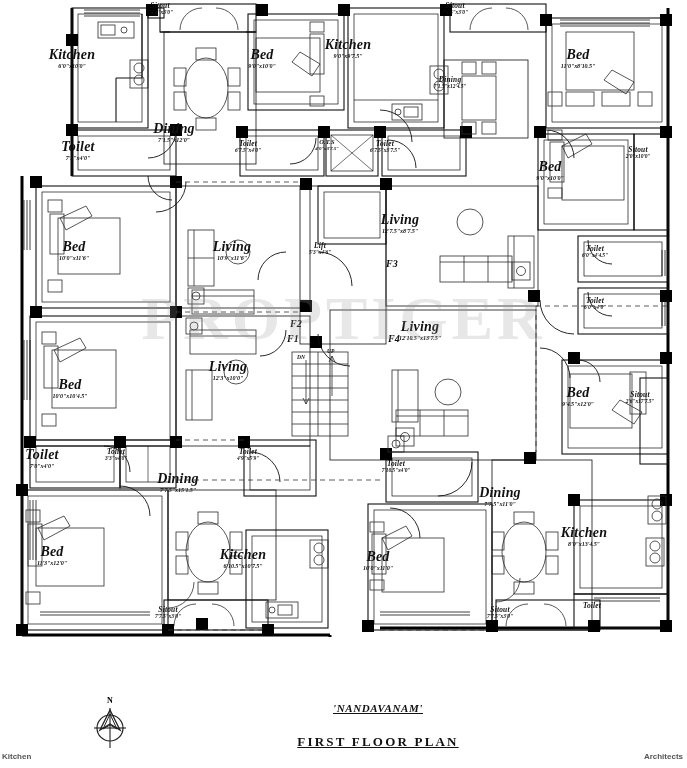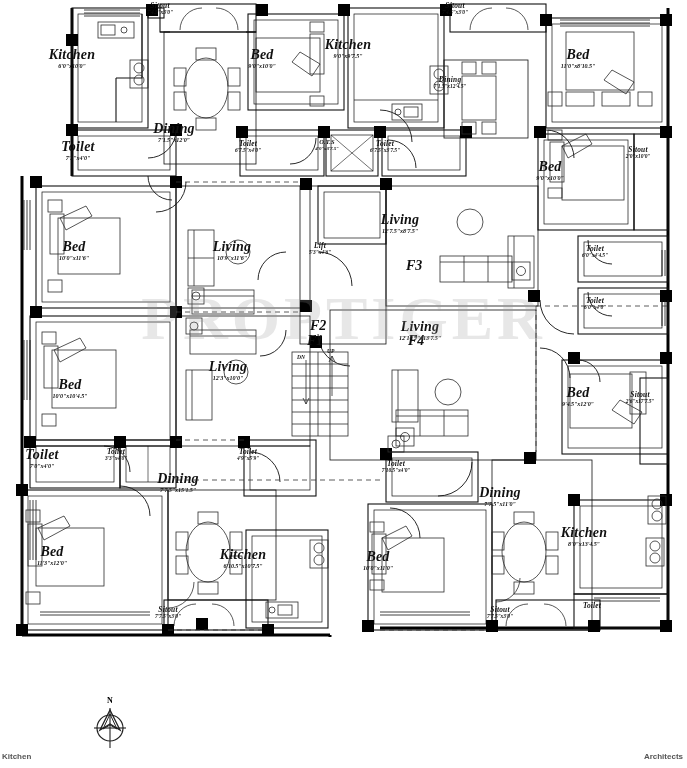--- a/index.html
+++ b/index.html
@@ -20,21 +20,21 @@
   }
   .lbl .rname{display:block;font-size:14px;letter-spacing:.2px;}
   .lbl .rdim{display:block;font-size:6.1px;font-weight:bold;letter-spacing:-.1px;}
   .lbl.small .rname{font-size:7.4px;}
   .lbl.small .rdim{font-size:5.5px;}
   .lbl.tiny .rname{font-size:6.4px;}
   .lbl.tiny .rdim{font-size:5px;}
 
   .flag{
     position:absolute;font-family:"Liberation Serif",serif;font-style:italic;
-    font-weight:bold;font-size:14px;color:#111;white-space:nowrap;padding-left:20px;
+    font-weight:bold;font-size:10px;color:#111;white-space:nowrap;
   }
   .stair-mark{
     position:absolute;font-family:"Liberation Serif",serif;font-style:italic;
     font-weight:bold;font-size:5.5px;color:#111;white-space:nowrap;
   }
 
   
   #watermark{
     position:absolute;left:0;top:283px;width:687px;text-align:center;
     font-family:"Liberation Serif",serif;font-weight:bold;
@@ -655,18 +655,22 @@
       <div class="nlab">N</div>
       <svg width="44" height="54" viewBox="0 0 44 54">
         <circle cx="22" cy="32" r="13" fill="none" stroke="#222" stroke-width="1.2"></circle>
         <path d="M22 12 L22 52" stroke="#222" stroke-width="1.1"></path>
         <path d="M6 32 L38 32" stroke="#222" stroke-width="1.1"></path>
         <path d="M22 14 L32 34 L22 28 L12 34 Z" fill="none" stroke="#222" stroke-width="1.3"></path>
         <path d="M22 18 L29 33 L22 29 L15 33 Z" fill="none" stroke="#222" stroke-width="1"></path>
       </svg>
     </div>
 
+    <div id="title-block">
+      <div class="tline" id="proj-name">'NANDAVANAM'</div>
+      <div class="tline" id="plan-type">FIRST FLOOR PLAN</div>
+    </div>
 
     <div class="credit" id="credit-left">Kitchen</div>
     <div class="credit" id="credit-right">Architects</div>
   </div>
 
 </div>
 
 </body></html>

